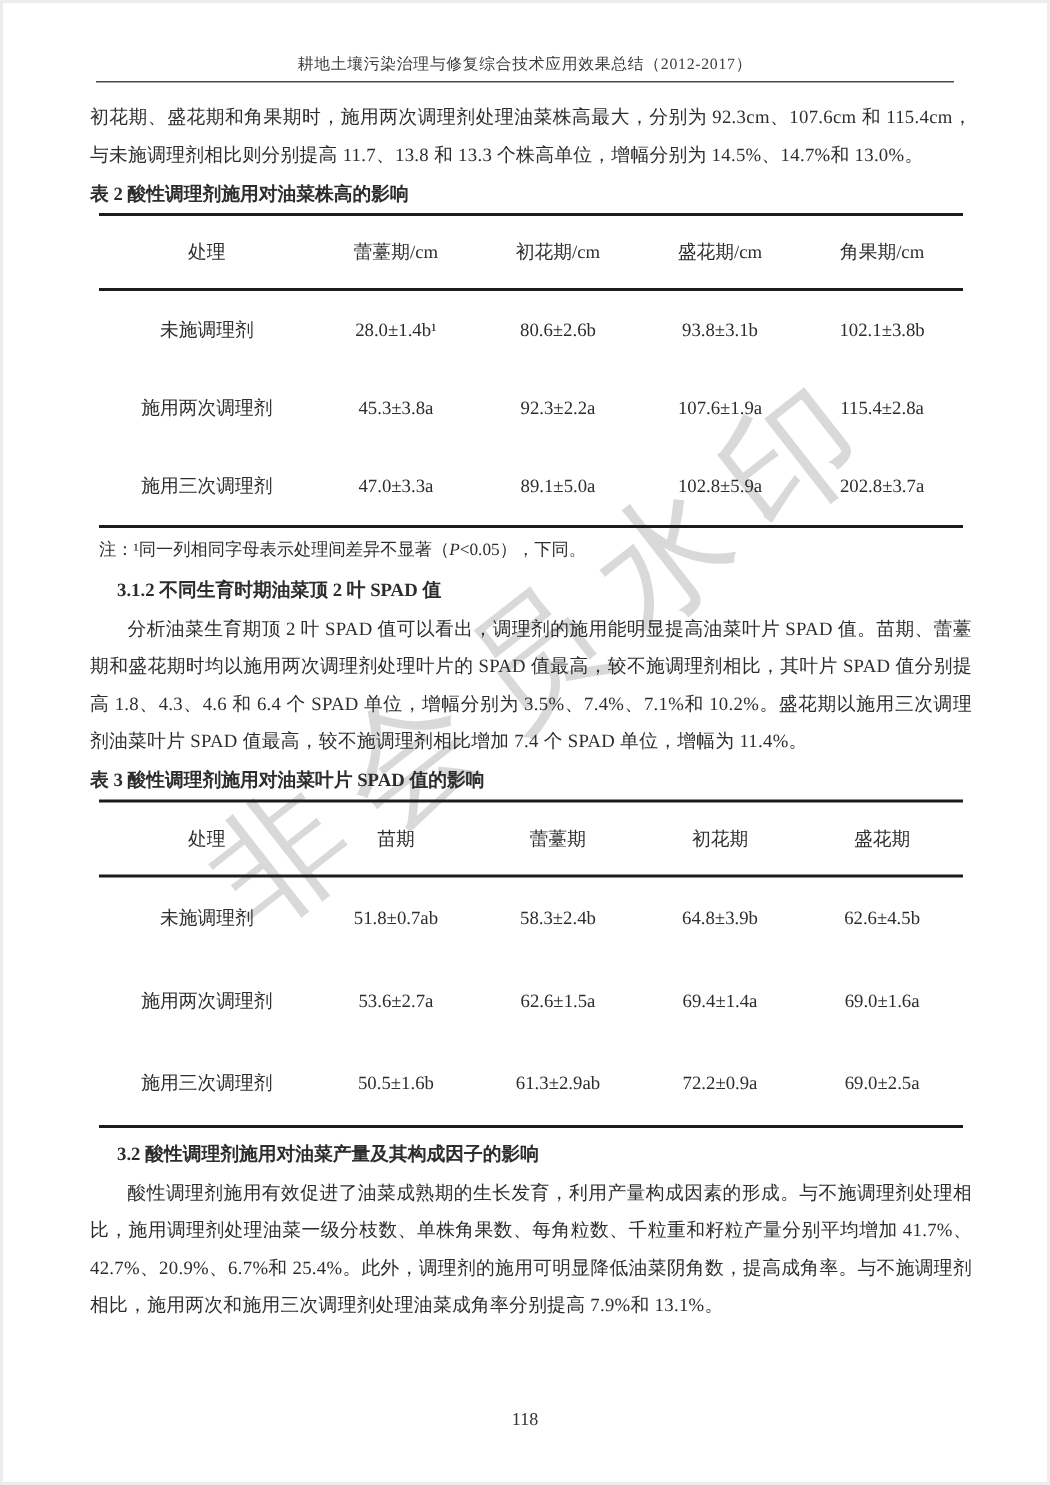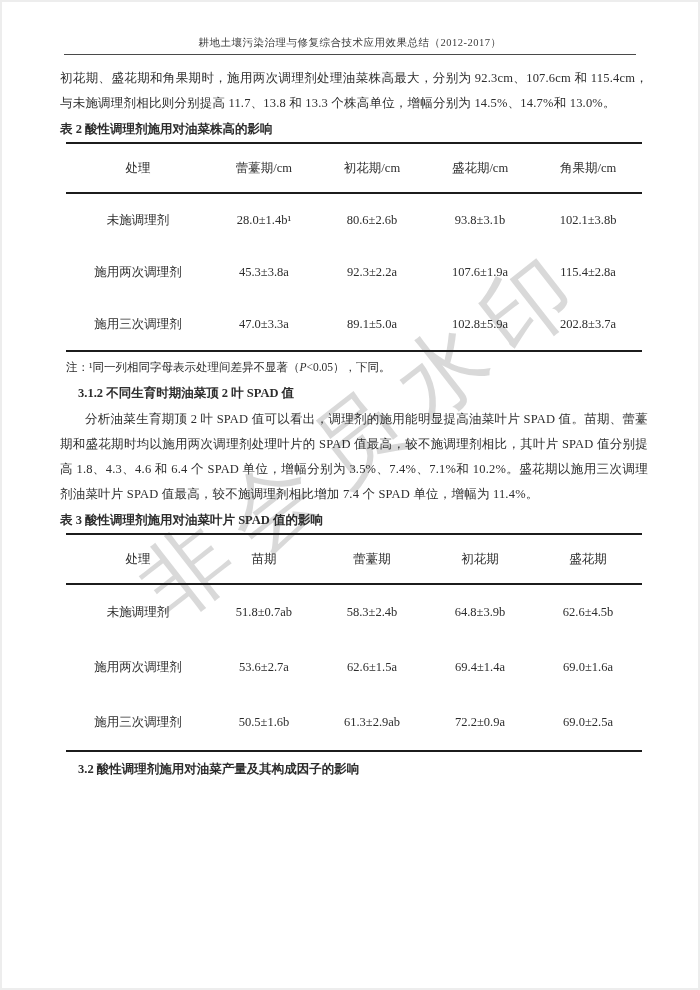--- a/index.html
+++ b/index.html
@@ -215,17 +215,19 @@
           <td>50.5±1.6b</td>
           <td>61.3±2.9ab</td>
           <td>72.2±0.9a</td>
           <td>69.0±2.5a</td>
         </tr>
       </tbody>
     </table>
 
     <div class="section-heading">3.2 酸性调理剂施用对油菜产量及其构成因子的影响</div>
 
+    <p class="body-text indent">酸性调理剂施用有效促进了油菜成熟期的生长发育，利用产量构成因素的形成。与不施调理剂处理相比，施用调理剂处理油菜一级分枝数、单株角果数、每角粒数、千粒重和籽粒产量分别平均增加 41.7%、42.7%、20.9%、6.7%和 25.4%。此外，调理剂的施用可明显降低油菜阴角数，提高成角率。与不施调理剂相比，施用两次和施用三次调理剂处理油菜成角率分别提高 7.9%和 13.1%。</p>
 
   </div>
 
+  <div class="page-number">118</div>
 
 </div>
 
 </body></html>

